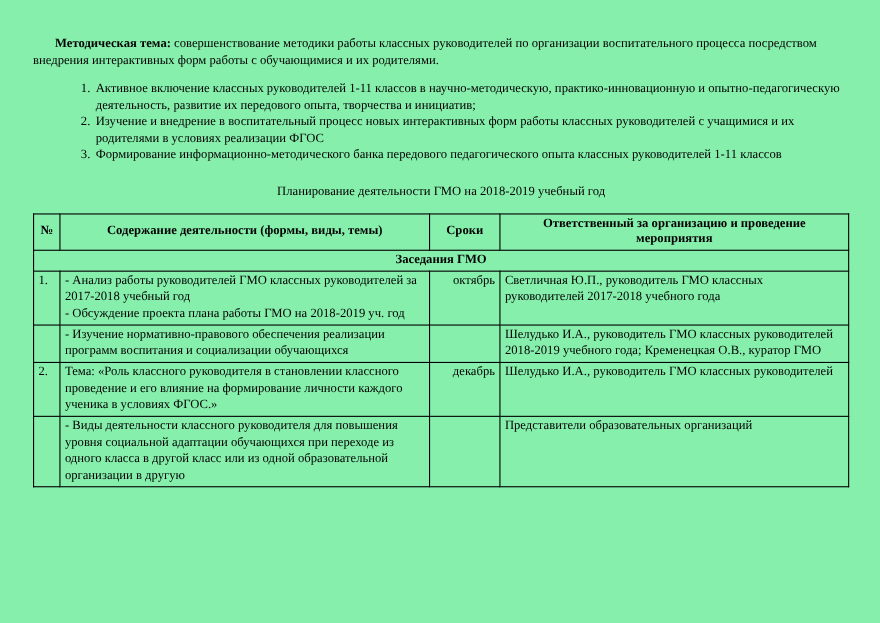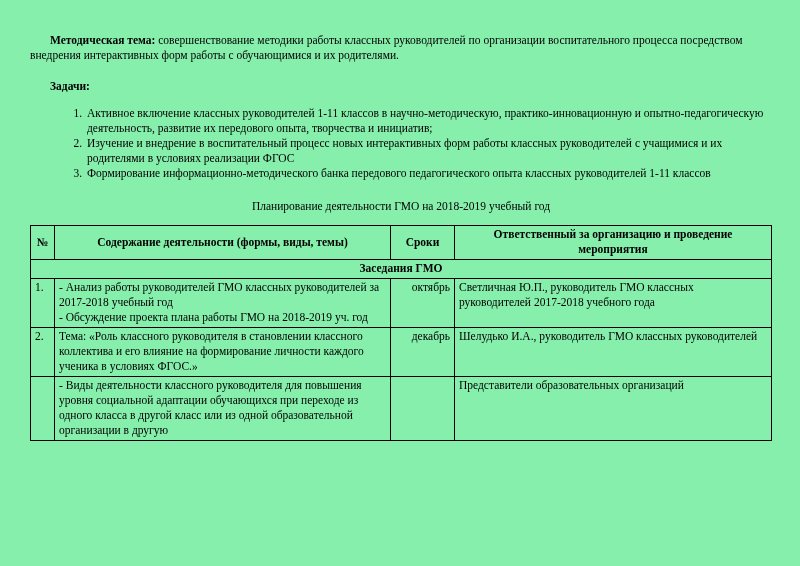--- a/index.html
+++ b/index.html
@@ -51,21 +51,20 @@
   td.section-cell { text-align: center; font-weight: bold; }
 </style>
 </head>
 <body>
 
 <div class="page">
 
   <p class="para"><b>Методическая тема:</b><span> совершенствование методики работы классных руководителей по организации воспитательного процесса посредством внедрения интерактивных форм работы с обучающимися и их родителями.</span></p>
 
 
-  <p class="tasks-label">Задачи:</p>
 
   <ol class="tasks">
     <li>Активное включение классных руководителей 1-11 классов в научно-методическую, практико-инновационную и опытно-педагогическую деятельность, развитие их передового опыта, творчества и инициатив;</li>
     <li>Изучение и внедрение в воспитательный процесс новых интерактивных форм работы классных руководителей с учащимися и их родителями в условиях реализации ФГОС</li>
     <li>Формирование информационно-методического банка передового педагогического опыта классных руководителей 1-11 классов</li>
   </ol>
 
   <p class="table-title">Планирование деятельности ГМО на 2018-2019 учебный год</p>
 
   <table class="plan">
@@ -86,22 +85,28 @@
         <td class="section-cell" colspan="4">Заседания ГМО</td>
       </tr>
       <tr>
         <td class="c-num">1.</td>
         <td class="c-content">- Анализ работы руководителей ГМО классных руководителей за 2017-2018 учебный год
 - Обсуждение проекта плана работы ГМО на 2018-2019 уч. год</td>
         <td class="c-term">октябрь</td>
         <td class="c-resp">Светличная Ю.П., руководитель ГМО классных руководителей 2017-2018 учебного года</td>
       </tr>
       <tr>
+        <td class="c-num"></td>
+        <td class="c-content">- Изучение нормативно-правового обеспечения реализации программ воспитания и социализации обучающихся</td>
+        <td class="c-term"></td>
+        <td class="c-resp">Шелудько И.А., руководитель ГМО классных руководителей 2018-2019 учебного года; Кременецкая О.В., куратор ГМО</td>
+      </tr>
+      <tr>
         <td class="c-num">2.</td>
-        <td class="c-content">Тема: «Роль классного руководителя в становлении классного коллектива и его влияние на формирование личности каждого ученика в условиях ФГОС.»</td>
+        <td class="c-content">Тема: «Роль классного руководителя в становлении классного проведение и его влияние на формирование личности каждого ученика в условиях ФГОС.»</td>
         <td class="c-term">декабрь</td>
         <td class="c-resp">Шелудько И.А., руководитель ГМО классных руководителей</td>
       </tr>
       <tr>
         <td class="c-num"></td>
         <td class="c-content">- Виды деятельности классного руководителя для повышения уровня социальной адаптации обучающихся при переходе из одного класса в другой класс или из одной образовательной организации в другую</td>
         <td class="c-term"></td>
         <td class="c-resp">Представители образовательных организаций</td>
       </tr>
     </tbody>

